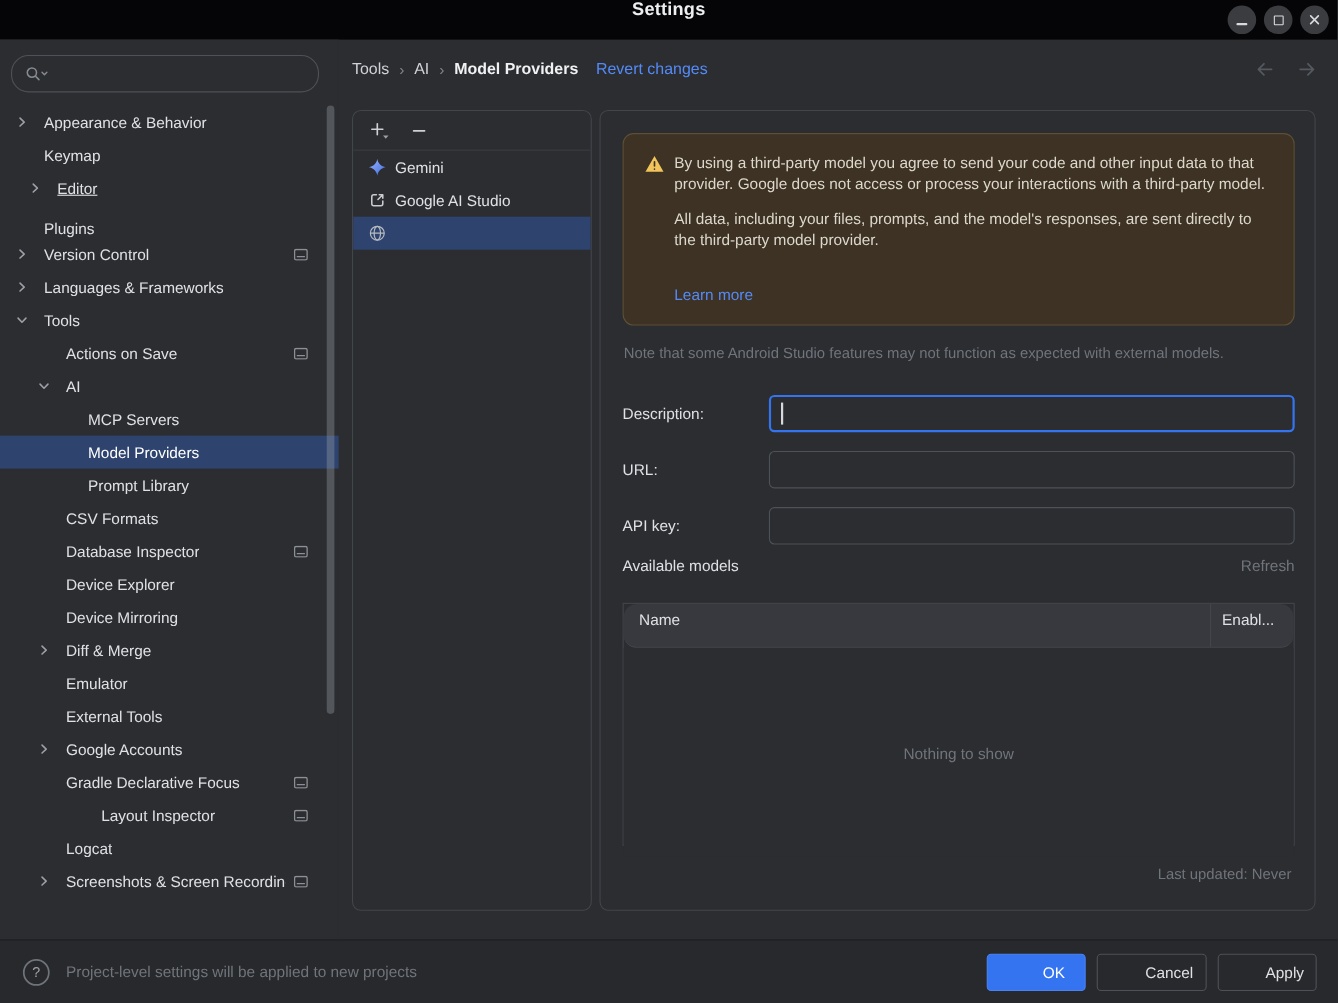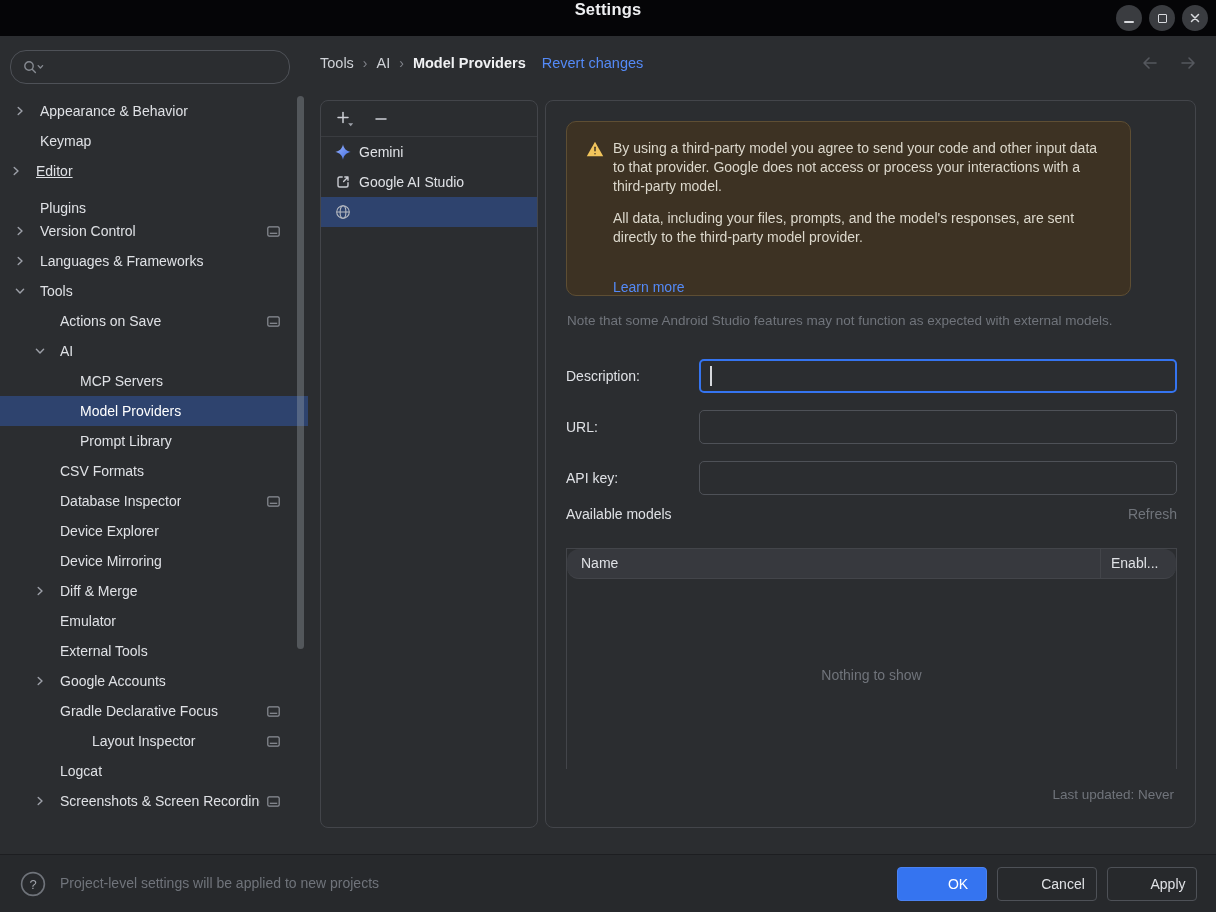--- a/index.html
+++ b/index.html
@@ -43,42 +43,42 @@
   .details-panel { left:225px; top:64px; width:651px; height:728px; }
 
   
   .provider-toolbar { height:36px; border-bottom:1px solid #3A3C40; display:flex; align-items:center; gap:12px; padding-left:12px; }
   .tool-btn { width:24px; height:22px; display:flex; align-items:center; justify-content:center; border-radius:4px; }
   .provider-row { height:30px; display:flex; align-items:center; padding-left:14px; gap:8px; font-size:14px; color:#DFE1E5; cursor:default; }
   .provider-row.selected { background:#2E436E; }
   .provider-icon { width:16px; height:16px; line-height:0; }
 
   
-  .warning-banner { position:absolute; left:20px; top:20px; width:565px; height:175px; background:#3D3223; border:1px solid #5E4E33; border-radius:10px; padding:17px 22px 14px 46px; color:#DCD8CC; font-size:14px; line-height:19px; }
+  .warning-banner { position:absolute; left:20px; top:20px; width:611px; height:175px; background:#3D3223; border:1px solid #5E4E33; border-radius:10px; padding:17px 22px 14px 46px; color:#DCD8CC; font-size:14px; line-height:19px; }
   .warning-icon { position:absolute; left:19px; top:19px; line-height:0; }
   .warning-para { max-width:552px; }
   .warning-para + .warning-para { margin-top:13px; }
   .learn-more { display:inline-block; margin-top:12px; color:#548AF7; text-decoration:none; font-size:14px; cursor:default; }
   .external-note { position:absolute; left:21px; top:212px; color:#70747B; font-size:13.5px; }
 
   .form-row { position:absolute; left:20px; width:611px; height:34px; display:flex; align-items:center; }
   .row-description { top:258px; } .row-url { top:309px; } .row-api { top:360px; }
   .form-label { width:133px; font-size:14px; color:#DFE1E5; }
   .input-wrap { position:relative; width:478px; height:34px; }
   .text-input { width:100%; height:100%; background:transparent; border:1px solid #4E5157; border-radius:5px; color:#DFE1E5; font:14px "Liberation Sans",sans-serif; padding:0 9px; outline:none; }
   .input-wrap.focused .text-input { border:2px solid #3574F0; }
   .caret { position:absolute; left:11px; top:7px; width:1.5px; height:20px; background:#D6D8DC; animation:blink 1.1s steps(1) infinite; }
   @keyframes blink { 50% { opacity:0; } }
 
   .models-header { position:absolute; left:20px; top:405px; width:611px; display:flex; align-items:center; justify-content:space-between; }
   .models-label { font-size:14px; color:#DFE1E5; }
   .refresh-link { font-size:14px; color:#70747B; cursor:default; }
 
   .models-table { position:absolute; left:20px; top:447px; width:611px; height:221px; border:1px solid #43454A; }
-  .models-table-header { height:30px; background:#37393E; border-bottom:1px solid #43454A; display:flex;border-radius:12px; }
+  .models-table-header { height:40px; background:#37393E; border-bottom:1px solid #43454A; display:flex;border-radius:12px; }
   .th { flex:1; padding-left:14px; line-height:29px; font-size:14px; color:#DFE1E5; white-space:nowrap; overflow:hidden; }
   .th-enabled { flex:0 0 76px; border-left:1px solid #43454A; padding-left:10px; }
   .models-table-body { position:relative; height:190px; background:#2B2D30; }
   .empty-text { position:absolute; left:50%; top:88px; transform:translateX(-50%); color:#70747B; font-size:14px; }
   .last-updated { position:absolute; right:21px; top:686px; color:#70747B; font-size:13.5px; }
 
   
   .footer { position:absolute; left:0; right:0; bottom:0; height:58px; background:#27292C; border-top:1px solid #1D1E21; }
   .help-btn { position:absolute; left:20px; top:16px; line-height:0; }
   .footer-note { position:absolute; left:60px; top:20px; color:#70747B; font-size:14px; }
@@ -125,21 +125,21 @@
             <svg width="12" height="12" viewBox="0 0 12 12">
               <path d="M4.2 2.4 L8 6 L4.2 9.6" fill="none" stroke="#9DA0A8" stroke-width="1.4" stroke-linecap="round" stroke-linejoin="round"></path>
             </svg>
           </span>
           <span class="tree-label">Appearance &amp; Behavior</span>
         </div>
         <div class="tree-row" style="padding-left: 14px;">
           <span class="chevron"></span>
           <span class="tree-label">Keymap</span>
         </div>
-        <div class="tree-row" style="padding-left: 10px; text-decoration: underline;">
+        <div class="tree-row" style="padding-left: 26px; text-decoration: underline;">
           <span class="chevron">
             <svg width="12" height="12" viewBox="0 0 12 12">
               <path d="M4.2 2.4 L8 6 L4.2 9.6" fill="none" stroke="#9DA0A8" stroke-width="1.4" stroke-linecap="round" stroke-linejoin="round"></path>
             </svg>
           </span>
           <span class="tree-label">Editor</span>
         </div>
         <div class="tree-row" style="padding-left: 14px; align-items: flex-end;">
           <span class="chevron"></span>
           <span class="tree-label">Plugins</span>

